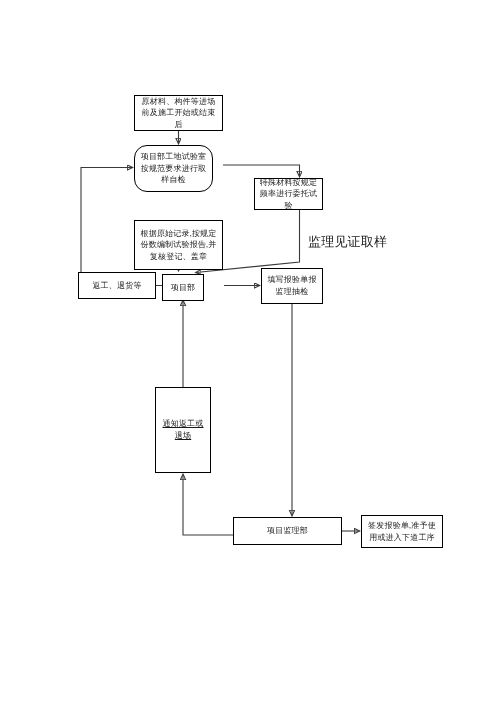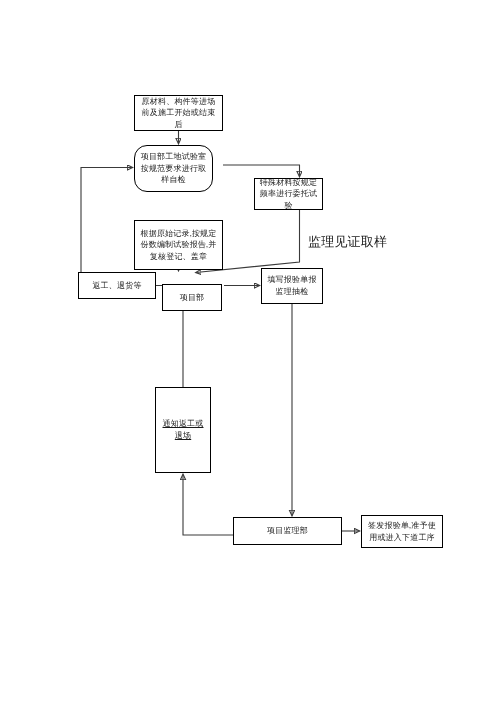--- a/index.html
+++ b/index.html
@@ -119,21 +119,21 @@
   </div>
 
   <div class="node" style="left:134px; top:206px; width:89px; height:50px;margin-top:14px;">
     <span>根据原始记录,按规定份数编制试验报告,并复核登记、盖章</span>
   </div>
 
   <div class="node" style="left:50px; top:272px; width:78px; height:27px;margin-left:28px;">
     <span>返工、退货等</span>
   </div>
 
-  <div class="node" style="left:162px; top:284px; width:60px; height:27px;">
+  <div class="node" style="left:162px; top:274px; width:42px; height:27px;">
     <span>项目部</span>
   </div>
 
   <div class="node" style="left:261px; top:268px; width:62px; height:36px;">
     <span>填写报验单报监理抽检</span>
   </div>
 
   <div class="node" style="left:155px; top:387px; width:56px; height:86px;text-decoration:underline;">
     <span>通知返工或退场</span>
   </div>

